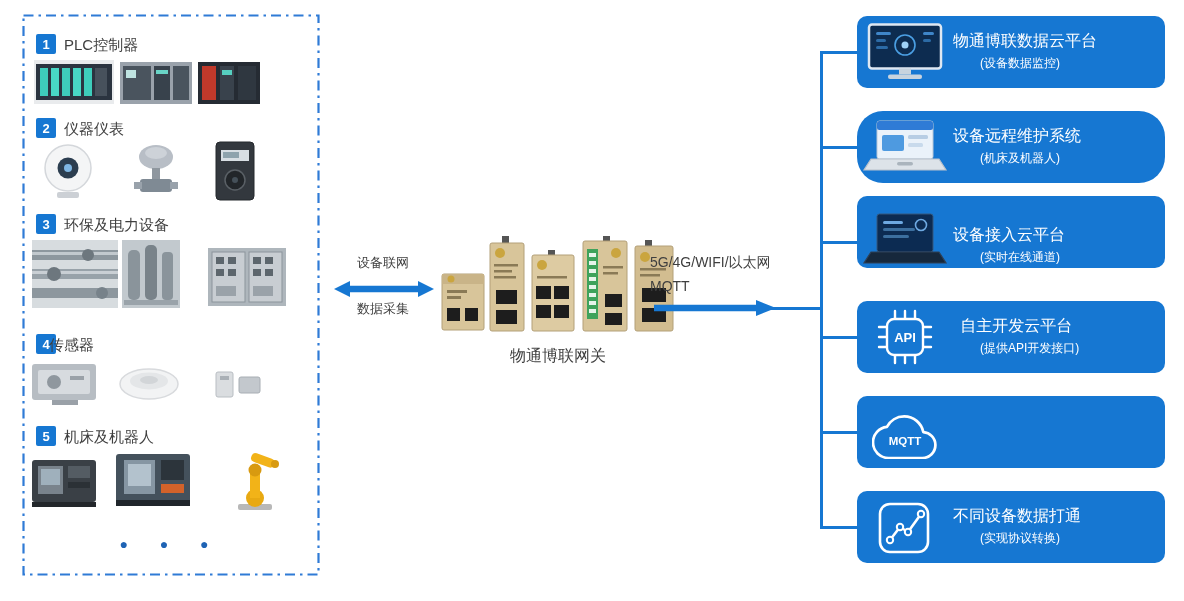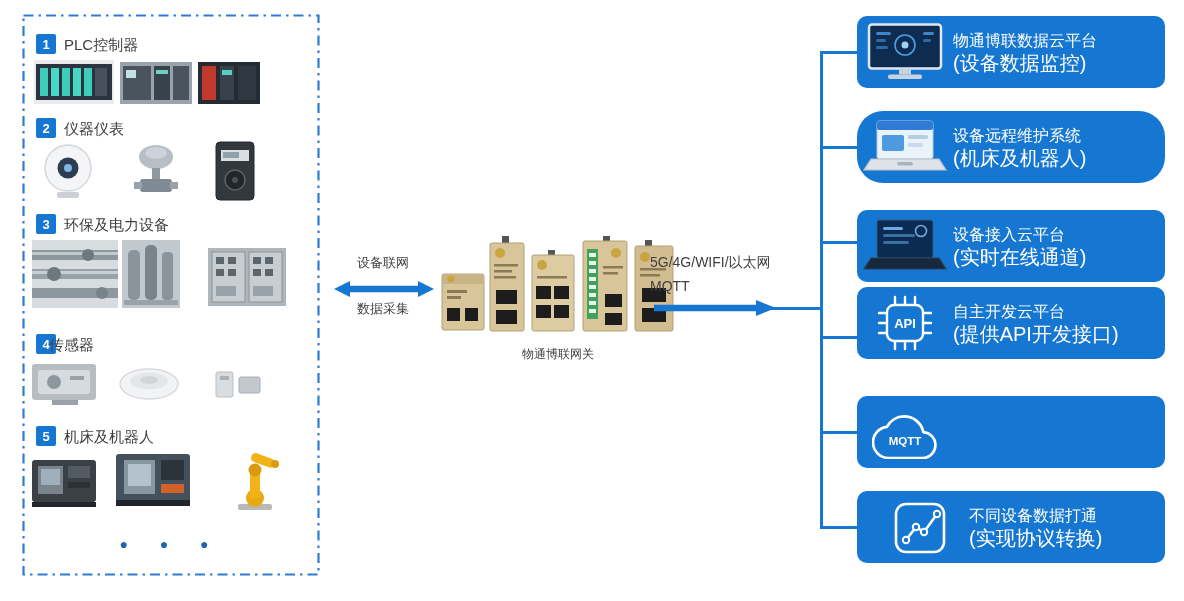--- a/index.html
+++ b/index.html
@@ -6,29 +6,29 @@
   body { font-family:"Liberation Sans","DejaVu Sans",sans-serif; background:#fff; }
   .canvas { position:relative; width:1184px; height:601px; background:#fff; overflow:hidden; }
   .abs { position:absolute; }
   .num-badge {
     width:20px; height:20px; background:#1677d2; color:#fff; font-size:13px; font-weight:bold;
     display:flex; align-items:center; justify-content:center; border-radius:2px;
   }
   .item-label { font-size:15px; color:#3f3f3f; white-space:nowrap; }
   .mid-label { font-size:13px; color:#3f3f3f; text-align:center; white-space:nowrap; }
   .small-label { font-size:14px; color:#3f3f3f; white-space:nowrap; }
-  .caption { font-size:12px; color:#3f3f3f; text-align:center; }
+  .caption { font-size:16px; color:#3f3f3f; text-align:center; }
   .rbox {
     left:857px; width:308px; height:72px; background:#1677d2; border-radius:10px;
     display:flex; align-items:center; color:#fff;
   }
   .rbox-icon { flex:0 0 96px; display:flex; align-items:center; justify-content:center; }
   .rbox-text { display:flex; flex-direction:column; line-height:22px; }
   .rline1 { font-size:16px; }
-  .rline2 { font-size:20px; }
+  .rline2 { font-size:12px;margin-left:27px; }
   .trunk { width:2.5px; background:#1677d2; }
   .stub { height:2.5px; background:#1677d2; }
   .dots { font-size:14px; color:#1e63b4; letter-spacing:14px; text-align:center; }
 </style>
 </head>
 <body>
 
 <div class="canvas">
 
   <svg class="abs" style="left:22px;top:14px;" width="298" height="562">
@@ -294,38 +294,38 @@
         <path d="M10 40 h68 l7 11 h-82 z" fill="#dde3e9" stroke="#bac2cb" stroke-width="1.2"></path>
         <rect x="36" y="43" width="16" height="3.5" rx="1.7" fill="#aab4bd"></rect>
       </svg>
     </div>
     <div class="rbox-text">
       <div class="rline1">设备远程维护系统</div>
       <div class="rline2">(机床及机器人)</div>
     </div>
   </div>
 
-  <div class="rbox abs" style="top:210px;">
+  <div class="rbox abs" style="top:196px;align-items:flex-end;">
     <div class="rbox-icon">
       <svg width="88" height="56" viewBox="0 0 88 56">
         <rect x="16" y="2" width="56" height="38" rx="2.5" fill="#0c2b52" stroke="#35597f"></rect>
         <rect x="22" y="9" width="20" height="3" rx="1.5" fill="#6ea9e2"></rect>
         <rect x="22" y="16" width="32" height="3" rx="1.5" fill="#3c6f9f"></rect>
         <rect x="22" y="23" width="26" height="3" rx="1.5" fill="#3c6f9f"></rect>
         <circle cx="60" cy="13" r="5.5" fill="none" stroke="#6ea9e2" stroke-width="1.6"></circle>
         <path d="M10 40 h68 l7 11 h-82 z" fill="#16283c" stroke="#2e4056" stroke-width="1.2"></path>
       </svg>
     </div>
     <div class="rbox-text">
       <div class="rline1">设备接入云平台</div>
       <div class="rline2">(实时在线通道)</div>
     </div>
   </div>
 
-  <div class="rbox abs" style="top:287px;">
+  <div class="rbox abs" style="top:301px;text-align:center;">
     <div class="rbox-icon">
       <svg width="58" height="58" viewBox="0 0 58 58">
         <path d="M19 3v7 M29 3v7 M39 3v7 M19 48v7 M29 48v7 M39 48v7 M3 19h7 M3 29h7 M3 39h7 M48 19h7 M48 29h7 M48 39h7" stroke="#ffffff" stroke-width="2.4" stroke-linecap="round"></path>
         <rect x="11" y="11" width="36" height="36" rx="7" fill="none" stroke="#ffffff" stroke-width="2.4"></rect>
         <text x="29" y="34" text-anchor="middle" font-size="13" font-weight="bold" fill="#ffffff" font-family="Liberation Sans, sans-serif">API</text>
       </svg>
     </div>
     <div class="rbox-text">
       <div class="rline1">自主开发云平台</div>
       <div class="rline2">(提供API开发接口)</div>
@@ -334,21 +334,21 @@
 
   <div class="rbox abs" style="top:396px;">
     <div class="rbox-icon">
       <svg width="66" height="54" viewBox="0 0 66 54">
         <path transform="translate(1,1) scale(2.6)" d="M19.35,10.04C18.67,6.59,15.64,4,12,4C9.11,4,6.6,5.64,5.35,8.04C2.34,8.36,0,10.91,0,14c0,3.31,2.69,6,6,6h13c2.76,0,5-2.24,5-5C24,12.36,21.95,10.22,19.35,10.04z" fill="none" stroke="#ffffff" stroke-width="1.05" stroke-linejoin="round"></path>
         <text x="33" y="40" text-anchor="middle" font-size="11.5" font-weight="bold" fill="#ffffff" font-family="Liberation Sans, sans-serif">MQTT</text>
       </svg>
     </div>
   </div>
 
-  <div class="rbox abs" style="top:491px;padding-left:16px;">
+  <div class="rbox abs" style="top:491px;">
     <div class="rbox-icon">
       <svg width="58" height="58" viewBox="0 0 58 58">
         <rect x="4" y="6" width="48" height="48" rx="10" fill="none" stroke="#ffffff" stroke-width="2.6"></rect>
         <polyline points="14,42 24,29 32,34 45,16" fill="none" stroke="#ffffff" stroke-width="2.6" stroke-linejoin="round" stroke-linecap="round"></polyline>
         <circle cx="14" cy="42" r="3.2" fill="#1677d2" stroke="#ffffff" stroke-width="2"></circle>
         <circle cx="24" cy="29" r="3.2" fill="#1677d2" stroke="#ffffff" stroke-width="2"></circle>
         <circle cx="32" cy="34" r="3.2" fill="#1677d2" stroke="#ffffff" stroke-width="2"></circle>
         <circle cx="45" cy="16" r="3.2" fill="#1677d2" stroke="#ffffff" stroke-width="2"></circle>
       </svg>
     </div>

